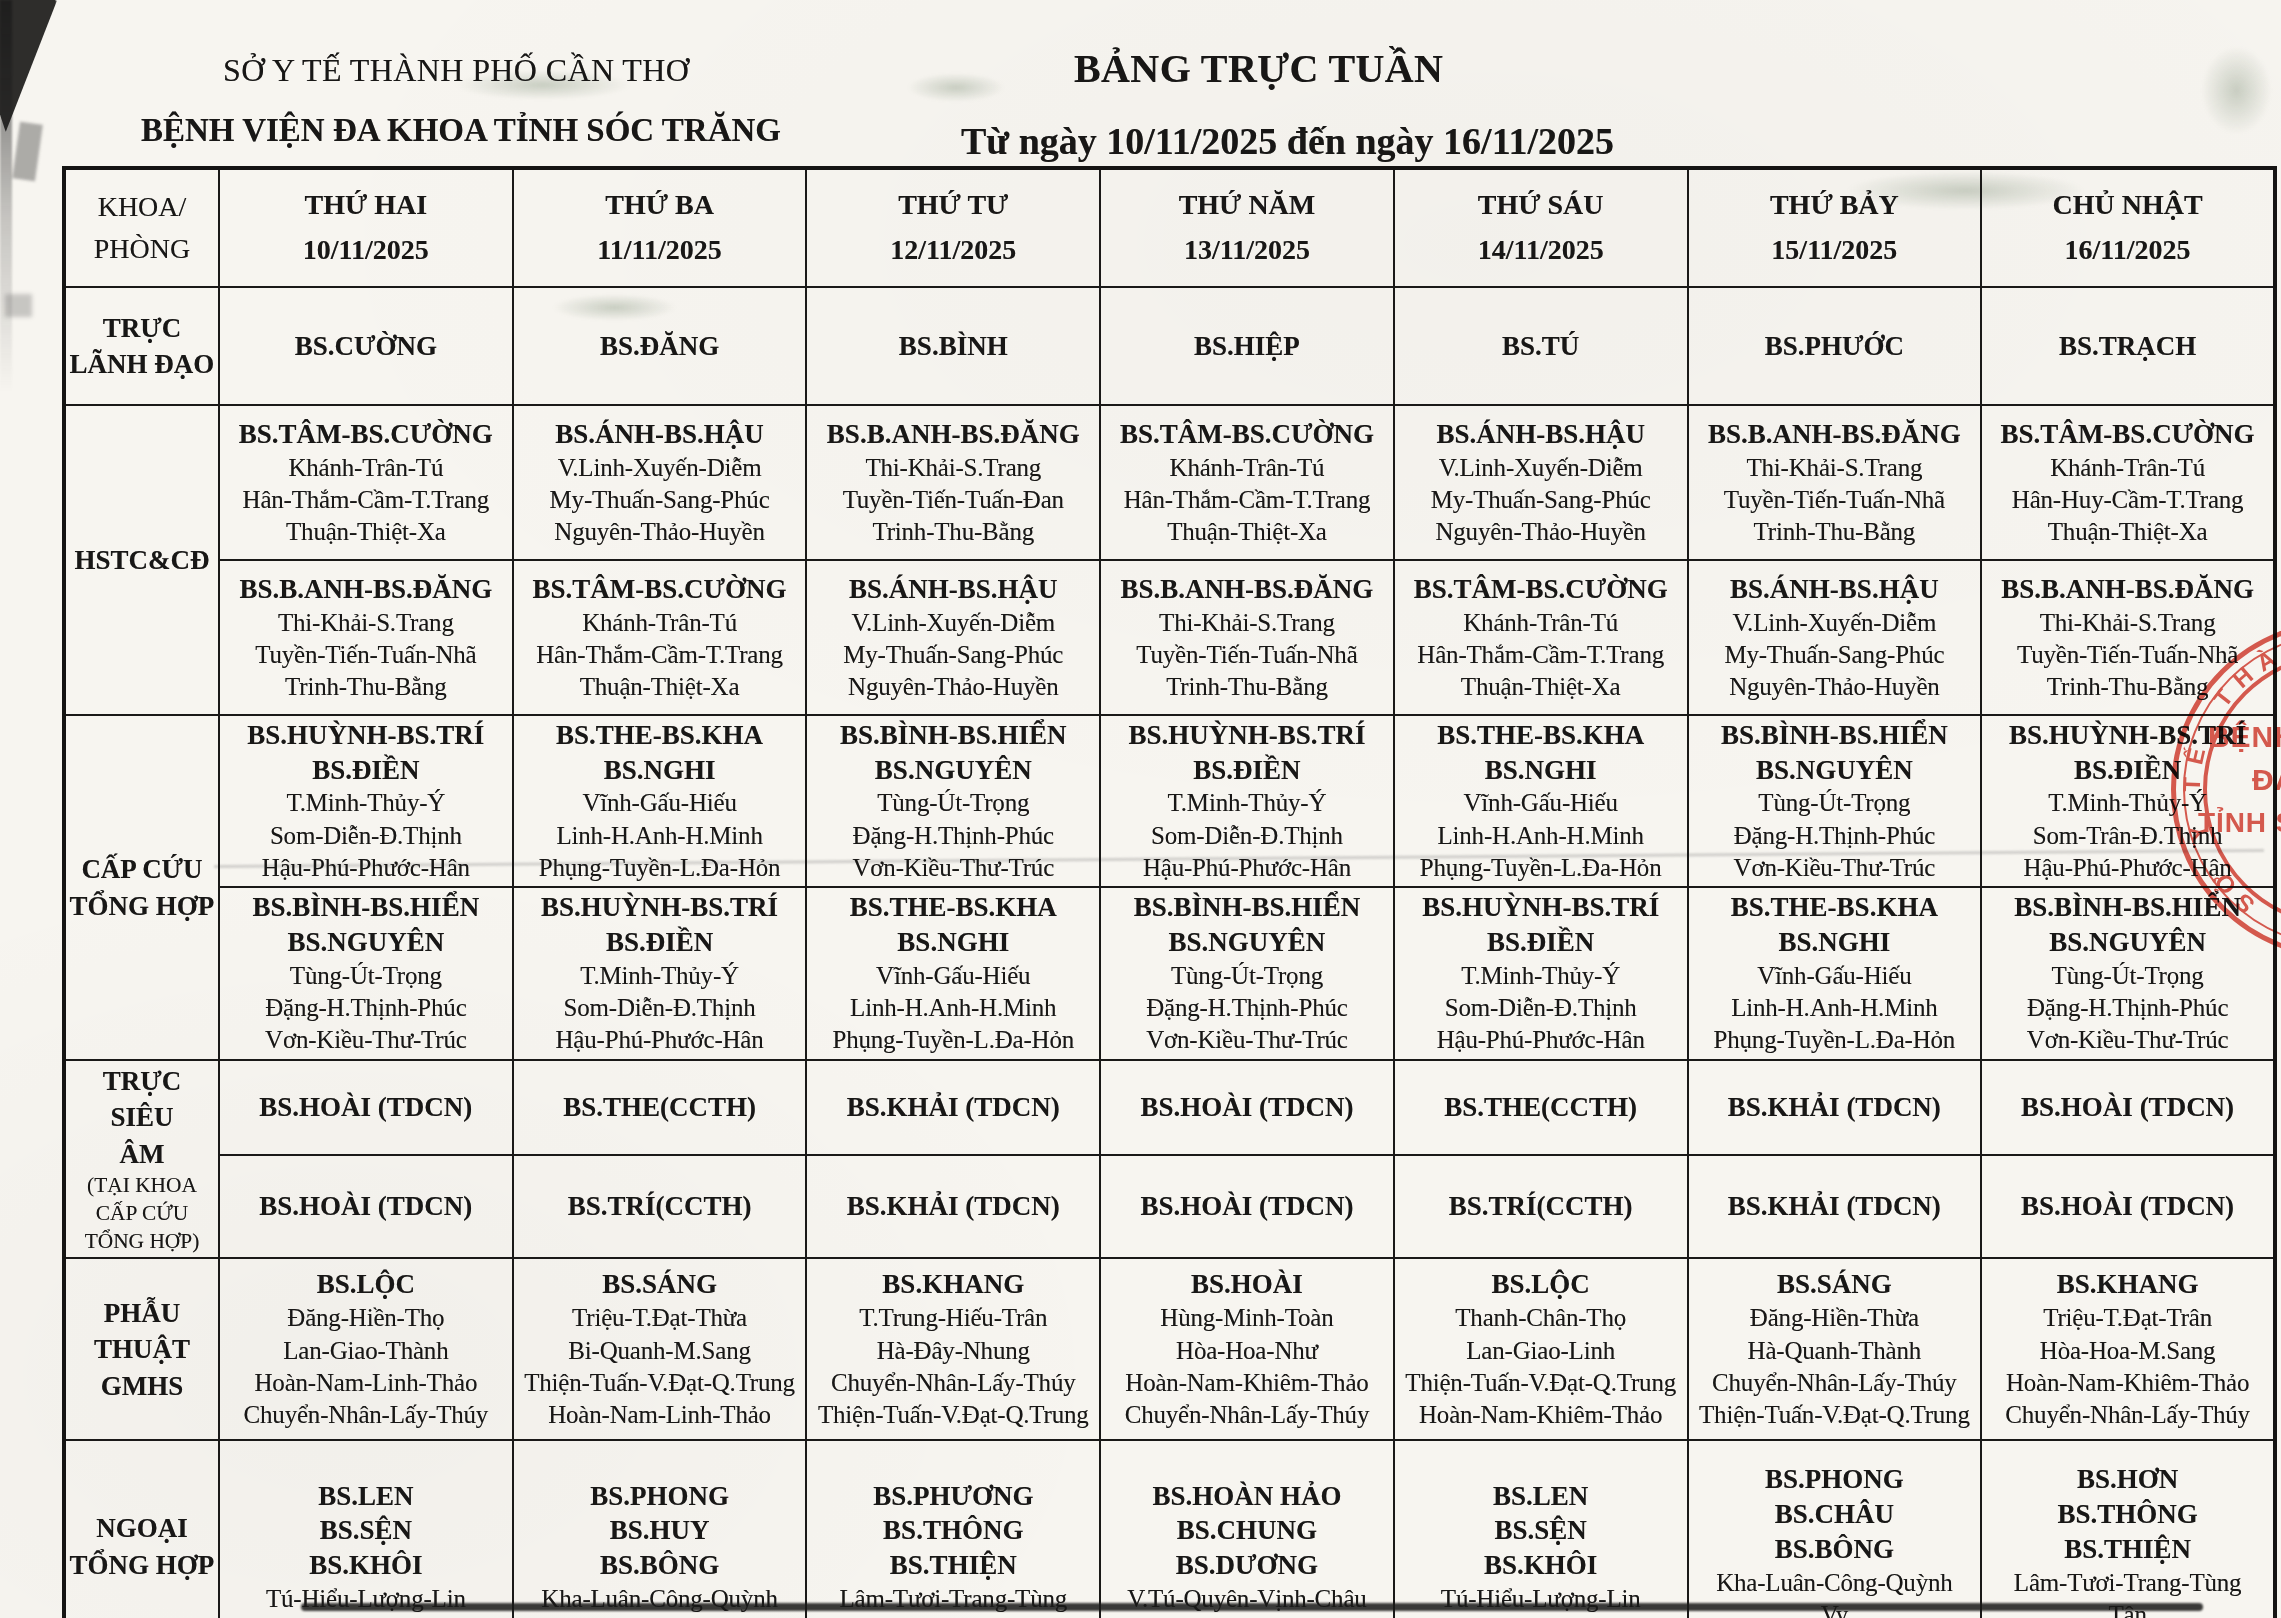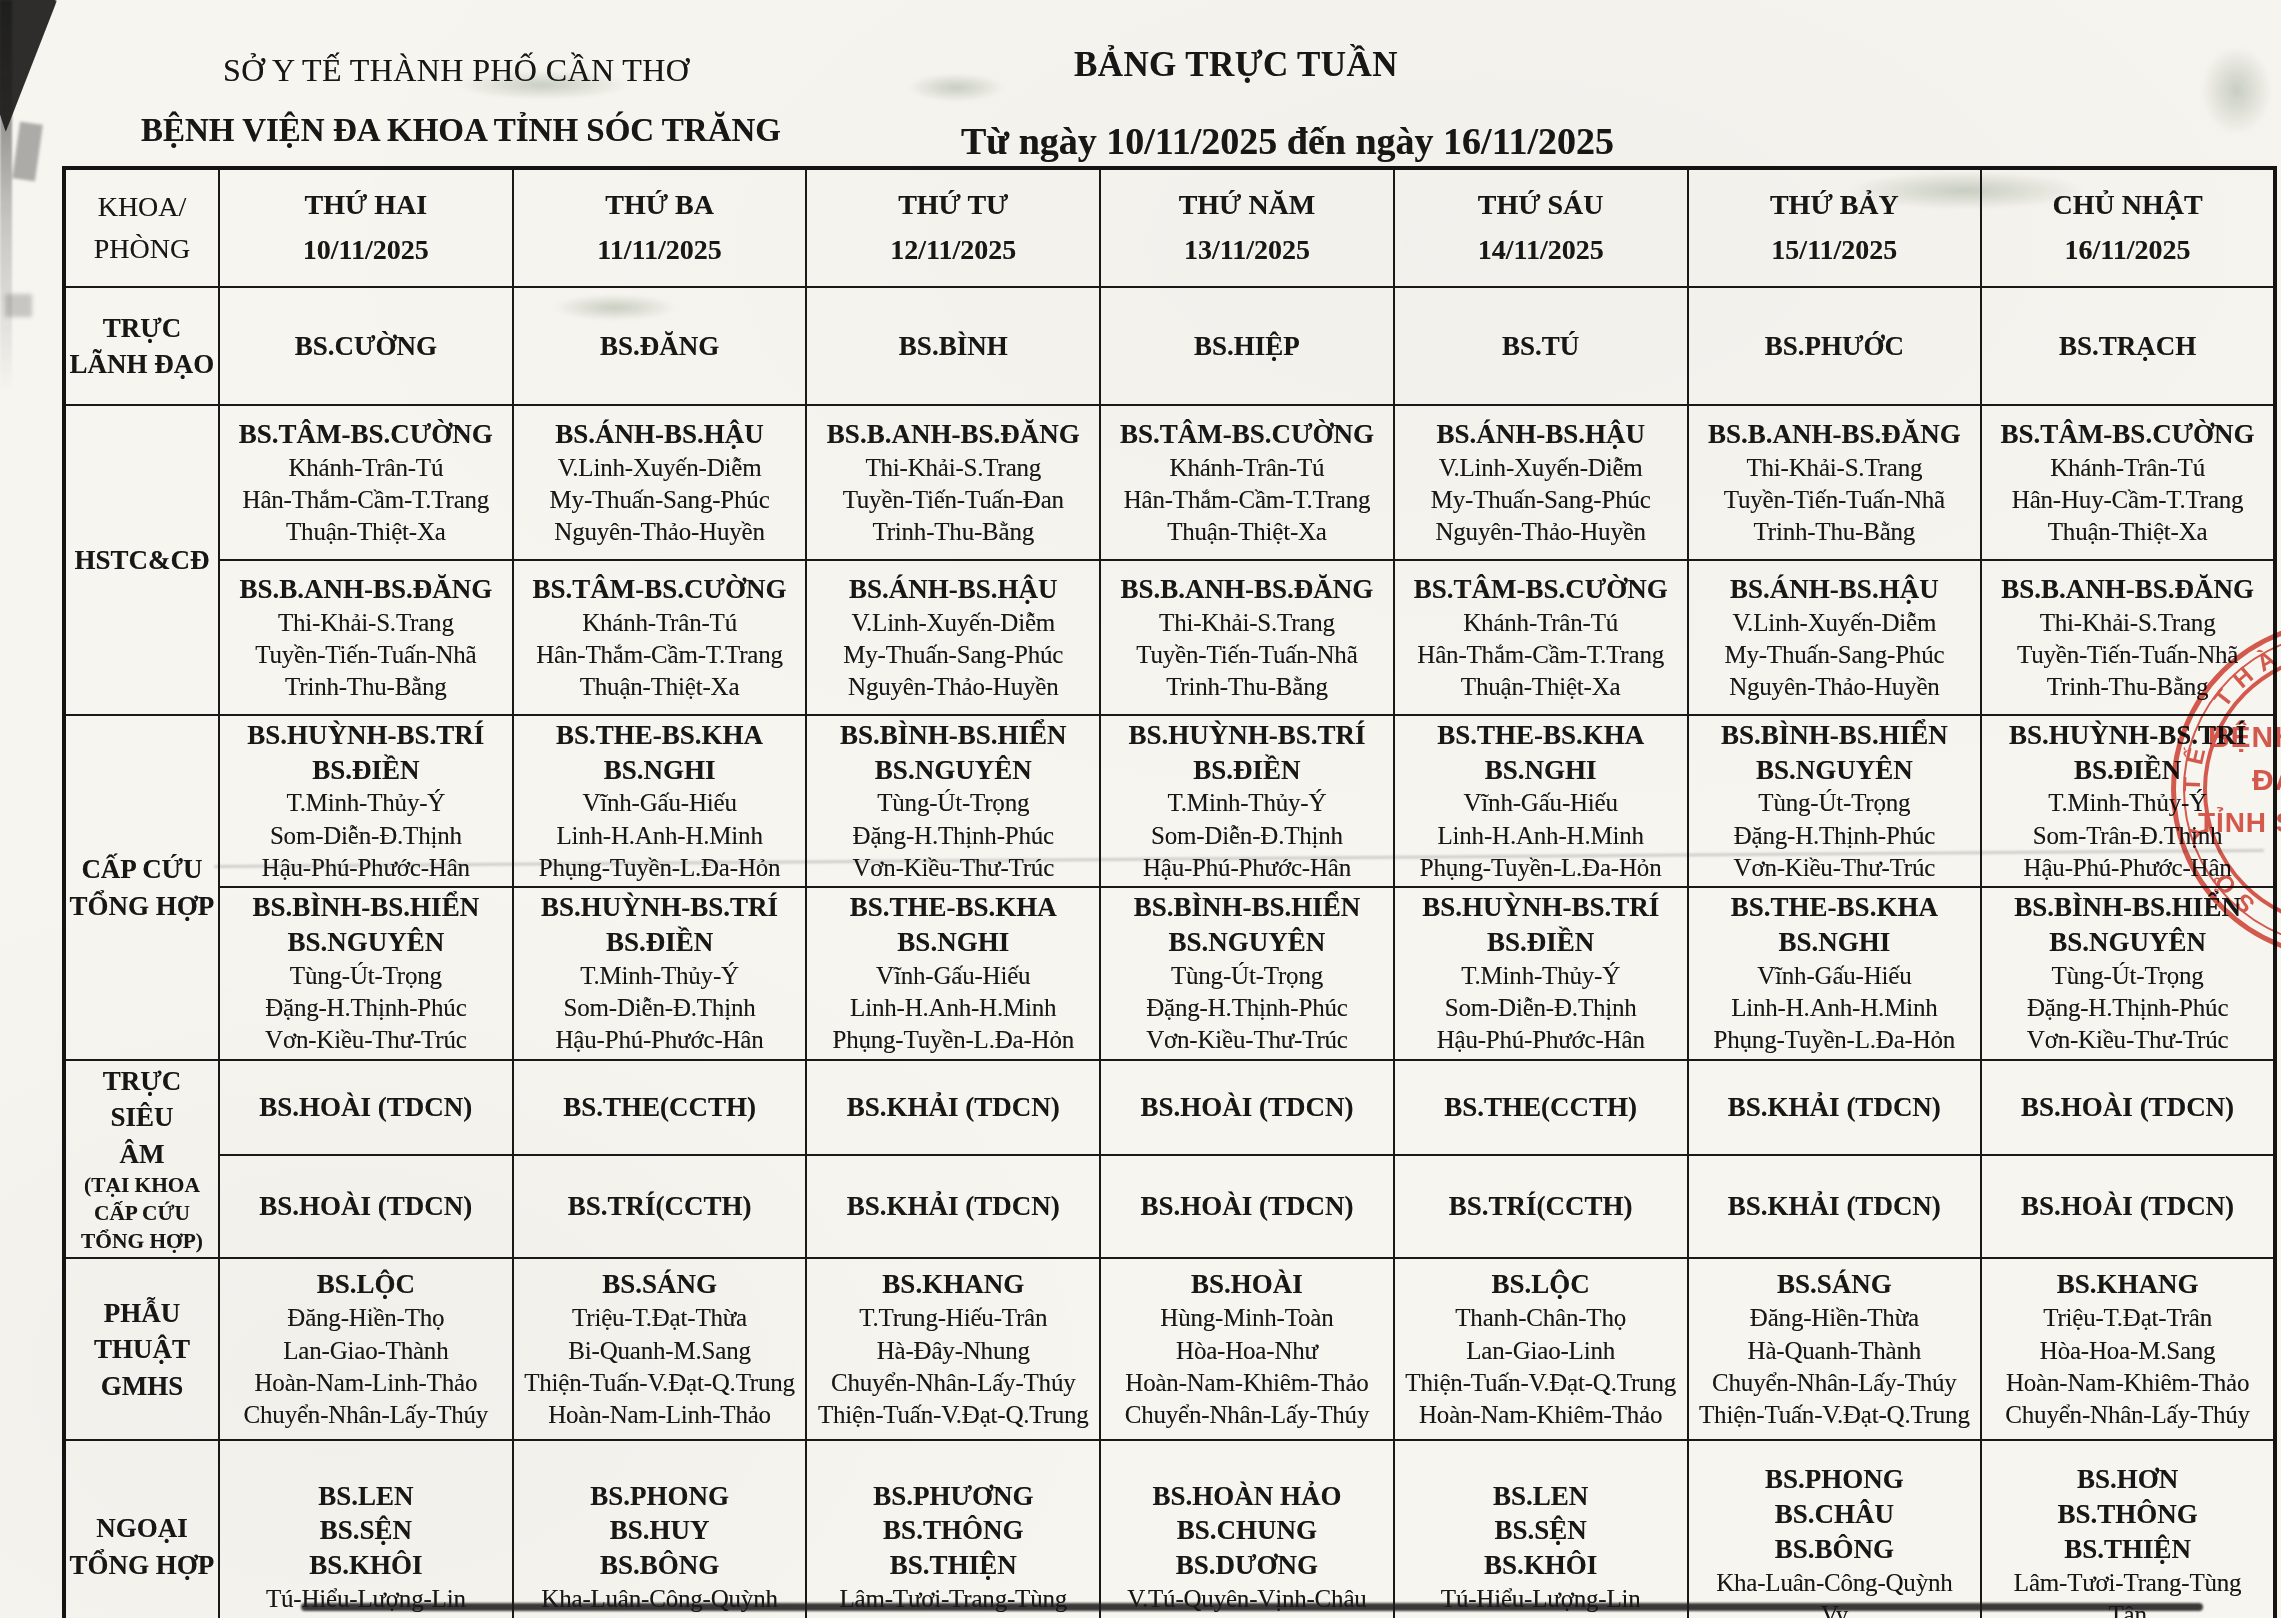--- a/index.html
+++ b/index.html
@@ -10,37 +10,37 @@
       radial-gradient(1248px 624px at 65% 15%, rgba(0,0,0,0.018), transparent),
       radial-gradient(802px 535px at 15% 85%, rgba(0,0,0,0.025), transparent),
       #f7f5f0;
     font-family:"Liberation Serif","DejaVu Serif",serif;
     color:#181716;
   }
   
   .hdr-line{position:absolute;white-space:nowrap;text-shadow:0 0 0.5px rgba(25,25,25,.45);}
   .org1{left:223px;top:52px;font-size:32px;letter-spacing:0.4px;}
   .org2{left:141px;top:112px;font-size:33px;font-weight:bold;}
-  .title{left:1074px;top:45px;font-size:35px;font-weight:bold;letter-spacing:0.4px;}
+  .title{left:1074px;top:45px;font-size:40px;font-weight:bold;letter-spacing:0.4px;}
   .daterange{left:961px;top:119px;font-size:38px;font-weight:bold;}
   
   table.schedule{
     position:absolute;left:62px;top:166px;width:2215px;height:1447px;
     border-collapse:collapse;table-layout:fixed;
     border:4.5px solid #151413;
     text-shadow:0 0 0.5px rgba(25,25,25,.4);
   }
   .schedule th,.schedule td{
     border:2.7px solid #1a1918;vertical-align:middle;text-align:center;
     padding:1.8px 2.7px;overflow:hidden;
   }
   .day-name,.day-date{font-weight:bold;font-size:28px;line-height:1.6;}
   .corner-line{font-weight:normal;font-size:28px;line-height:1.5;text-align:center;}
   .lbl{font-weight:bold;font-size:27px;line-height:1.35;}
-  .lbl-small{font-weight:bold;font-size:21.4px;line-height:1.3;}
+  .lbl-small{font-weight:normal;font-size:21.4px;line-height:1.3;}
   .ln{font-size:25px;line-height:1.29;letter-spacing:-0.2px;}
   .ln.b{font-weight:bold;font-size:27px;letter-spacing:0;}
   
   .stamp{position:absolute;left:2171px;top:620px;width:339px;height:339px;
          opacity:.88;mix-blend-mode:multiply;pointer-events:none;}
   .stamp .ring{position:absolute;border-radius:50%;border-style:solid;border-color:#d6453a;}
   .stamp .r1{inset:0;border-width:5.3px;}
   .stamp .r2{inset:11.6px;border-width:2.7px;}
   .stamp .r3{inset:32px;border-width:4.5px;}
   .stamp-text{position:absolute;color:#d6453a;font-family:"Liberation Sans",sans-serif;

